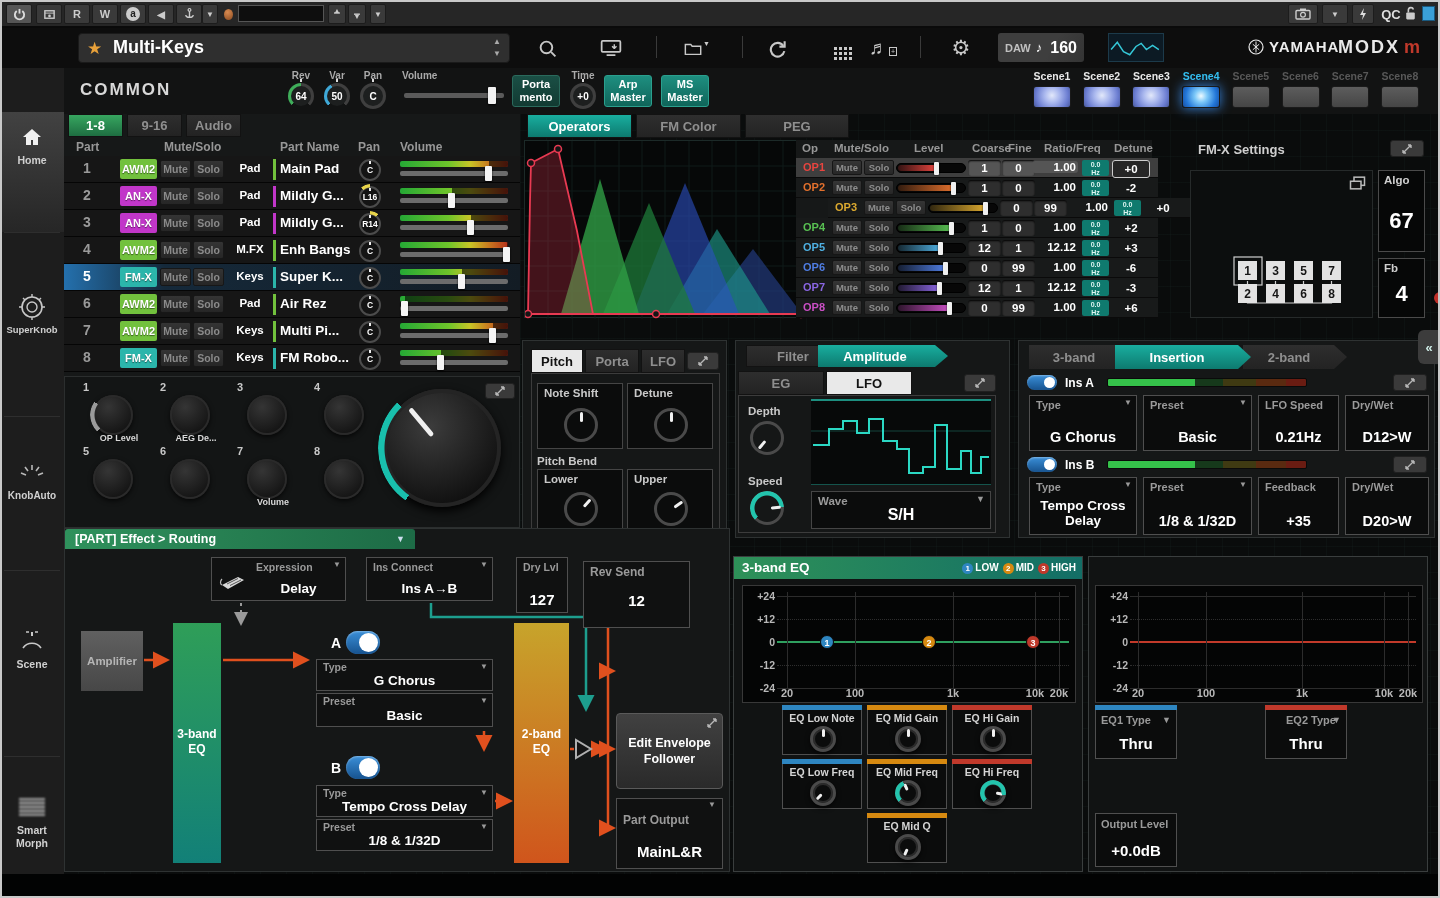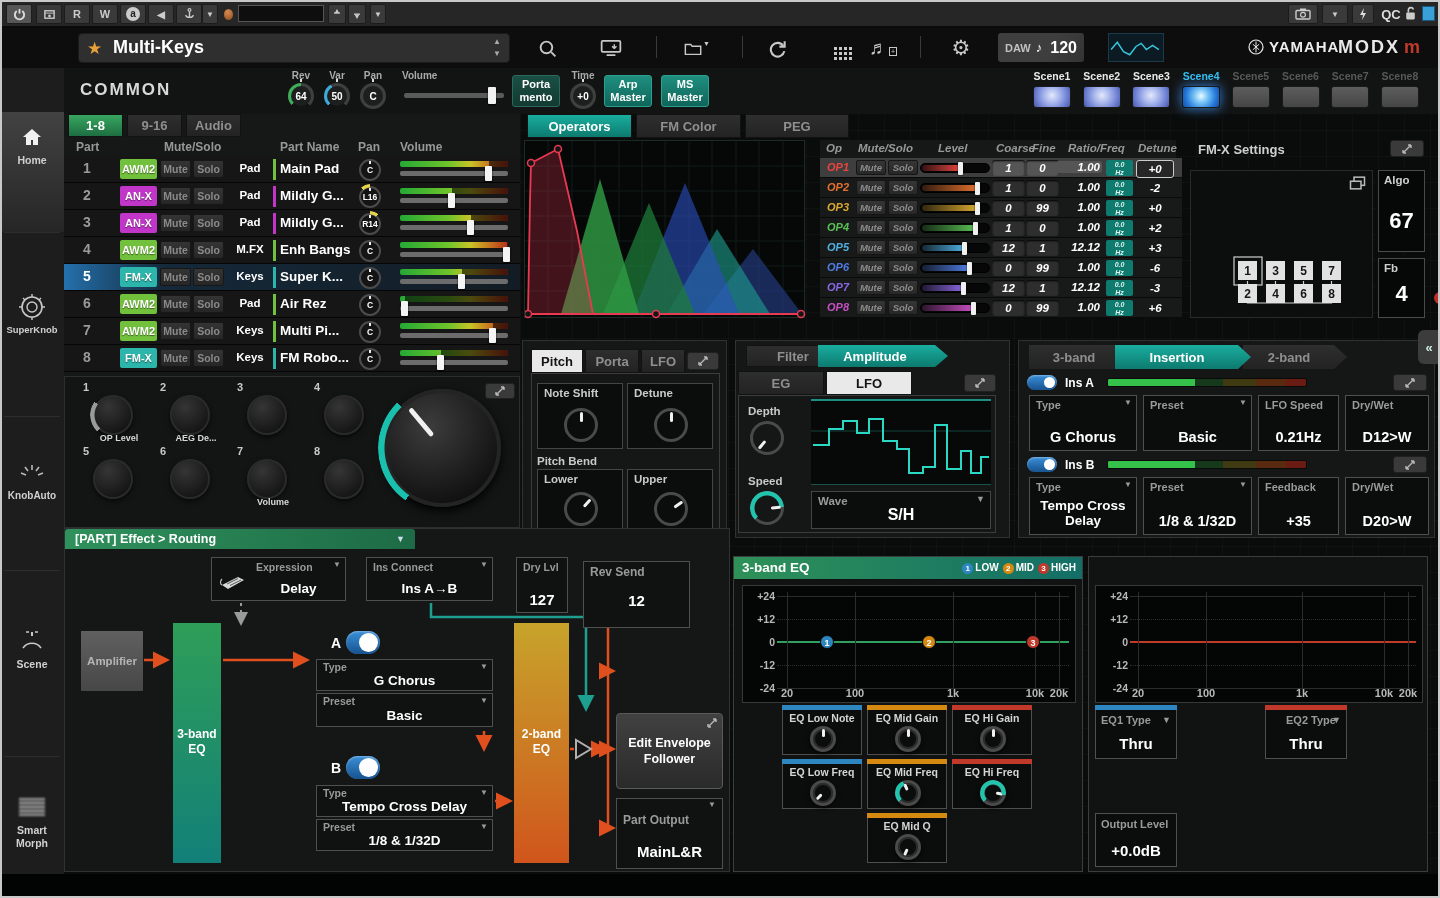--- a/index.html
+++ b/index.html
@@ -114,21 +114,21 @@
     background:radial-gradient(circle at 40% 32%,#3c3c3c,#101010 75%);box-shadow:inset 0 0 0 4px #242424,0 4px 10px #000;}
   #superknob .ptr{position:absolute;left:calc(50% - 2.5px);top:7%;width:5px;height:30%;background:#f0f0f0;border-radius:3px;
     transform-origin:50% 143%;transform:rotate(-40deg);}
   #superknob .arc{inset:-5px;background:conic-gradient(from 215deg,#19c0ad 100deg,transparent 0);
     -webkit-mask:radial-gradient(farthest-side,transparent calc(100% - 7px),#000 calc(100% - 6px));
     mask:radial-gradient(farthest-side,transparent calc(100% - 7px),#000 calc(100% - 6px));}
   .xp{position:absolute;background:#3a3a3a;border:1px solid #202020;border-radius:3px;display:flex;align-items:center;justify-content:center;}
   
   #oppanel{position:absolute;left:520px;top:114px;width:920px;height:216px;}
   #opgraph{position:absolute;left:4px;top:26px;width:281px;height:178px;background:#060808;border:1px solid #1c2a28;}
-  #optable{position:absolute;left:300px;top:26px;width:356px;height:178px;background:#161818;font-style:italic;}
+  #optable{position:absolute;left:276px;top:26px;width:356px;height:178px;background:#161818;}
   .ohead{position:absolute;top:2px;font-size:11.5px;font-weight:700;color:#979797;}
   #op-rows{position:absolute;left:0;top:18px;width:362px;height:160px;}
   .orow{position:absolute;left:0;width:362px;height:20px;background:#181a1a;border-bottom:1px solid #0a0a0a;}
   .orow.sel{background:#3e3e3e;}
   .opl{position:absolute;left:2px;top:3px;width:32px;text-align:center;font-size:11px;font-weight:700;}
   .omb{position:absolute;top:2px;width:30px;height:15px;background:linear-gradient(#353535,#272727);border:1px solid #161616;
     border-radius:2px;color:#8d8d8d;font-size:9.5px;font-weight:700;display:flex;align-items:center;justify-content:center;}
   .omb.mu{left:36px;} .omb.so{left:68px;}
   .lvl{position:absolute;left:100px;top:5px;width:70px;height:10px;border-radius:5px;background:#070707;border:1px solid #000;}
   .lvl .fill{position:absolute;left:1px;top:1px;bottom:1px;border-radius:4px;}
@@ -331,21 +331,21 @@
         <span>♬</span>
         <span style="font-size:7px;border:1px solid #c8c8c8;padding:0 1px;margin-left:1px;margin-top:6px;color:#c8c8c8">+</span>
       </div>
     <div class="hsep" style="left:920px"></div>
     <div class="hic" style="left:948px;font-size:21px">
         <span>⚙</span>
       </div>
     <div id="dawbox">
       <span class="dl">DAW</span>
       <span class="nt">♪</span>
-      <span class="tv">120</span>
+      <span class="tv">160</span>
     </div>
     <div id="wavebox">
       <svg width="54" height="27" viewBox="0 0 52 26">
           <path d="M2 15L8 8L14 17L20 20L26 12L31 9L36 15L42 11L48 15" fill="none" stroke="#35c8d8" stroke-width="1.4"></path>
         </svg>
     </div>
     <div id="brand">
       <svg width="16" height="16" viewBox="0 0 16 16">
           <circle cx="8" cy="8" r="7" fill="none" stroke="#e8e8e8" stroke-width="1.2"></circle>
           <path d="M8 2.5v11M4.8 5.2l6.4 5.6M11.2 5.2l-6.4 5.6" stroke="#e8e8e8" stroke-width="1"></path>
@@ -760,21 +760,21 @@
     <div class="lvl">
               <div class="fill" style="width: calc(86% - 2px); background: linear-gradient(90deg, rgba(226, 112, 45, 0.2), rgb(226, 112, 45));"></div>
               <div class="hd" style="left: calc(86% - 4px);"></div>
             </div>
     <div class="cell c1">1</div>
     <div class="cell c2">0</div>
     <div class="rt">1.00</div>
     <div class="hz"><span>0.0</span><br><span>Hz</span></div>
     <div class="det">-2</div>
   </div>
-          <div class="orow" style="top: 40px;">
+          <div class="orow" style="top: 40px; margin-left: 32px;">
     <div class="opl" style="color: rgb(219, 169, 47);">OP3</div>
     <div class="omb mu">Mute</div>
     <div class="omb so">Solo</div>
     <div class="lvl">
               <div class="fill" style="width: calc(85% - 2px); background: linear-gradient(90deg, rgba(219, 169, 47, 0.2), rgb(219, 169, 47));"></div>
               <div class="hd" style="left: calc(85% - 4px);"></div>
             </div>
     <div class="cell c1">0</div>
     <div class="cell c2">99</div>
     <div class="rt">1.00</div>

